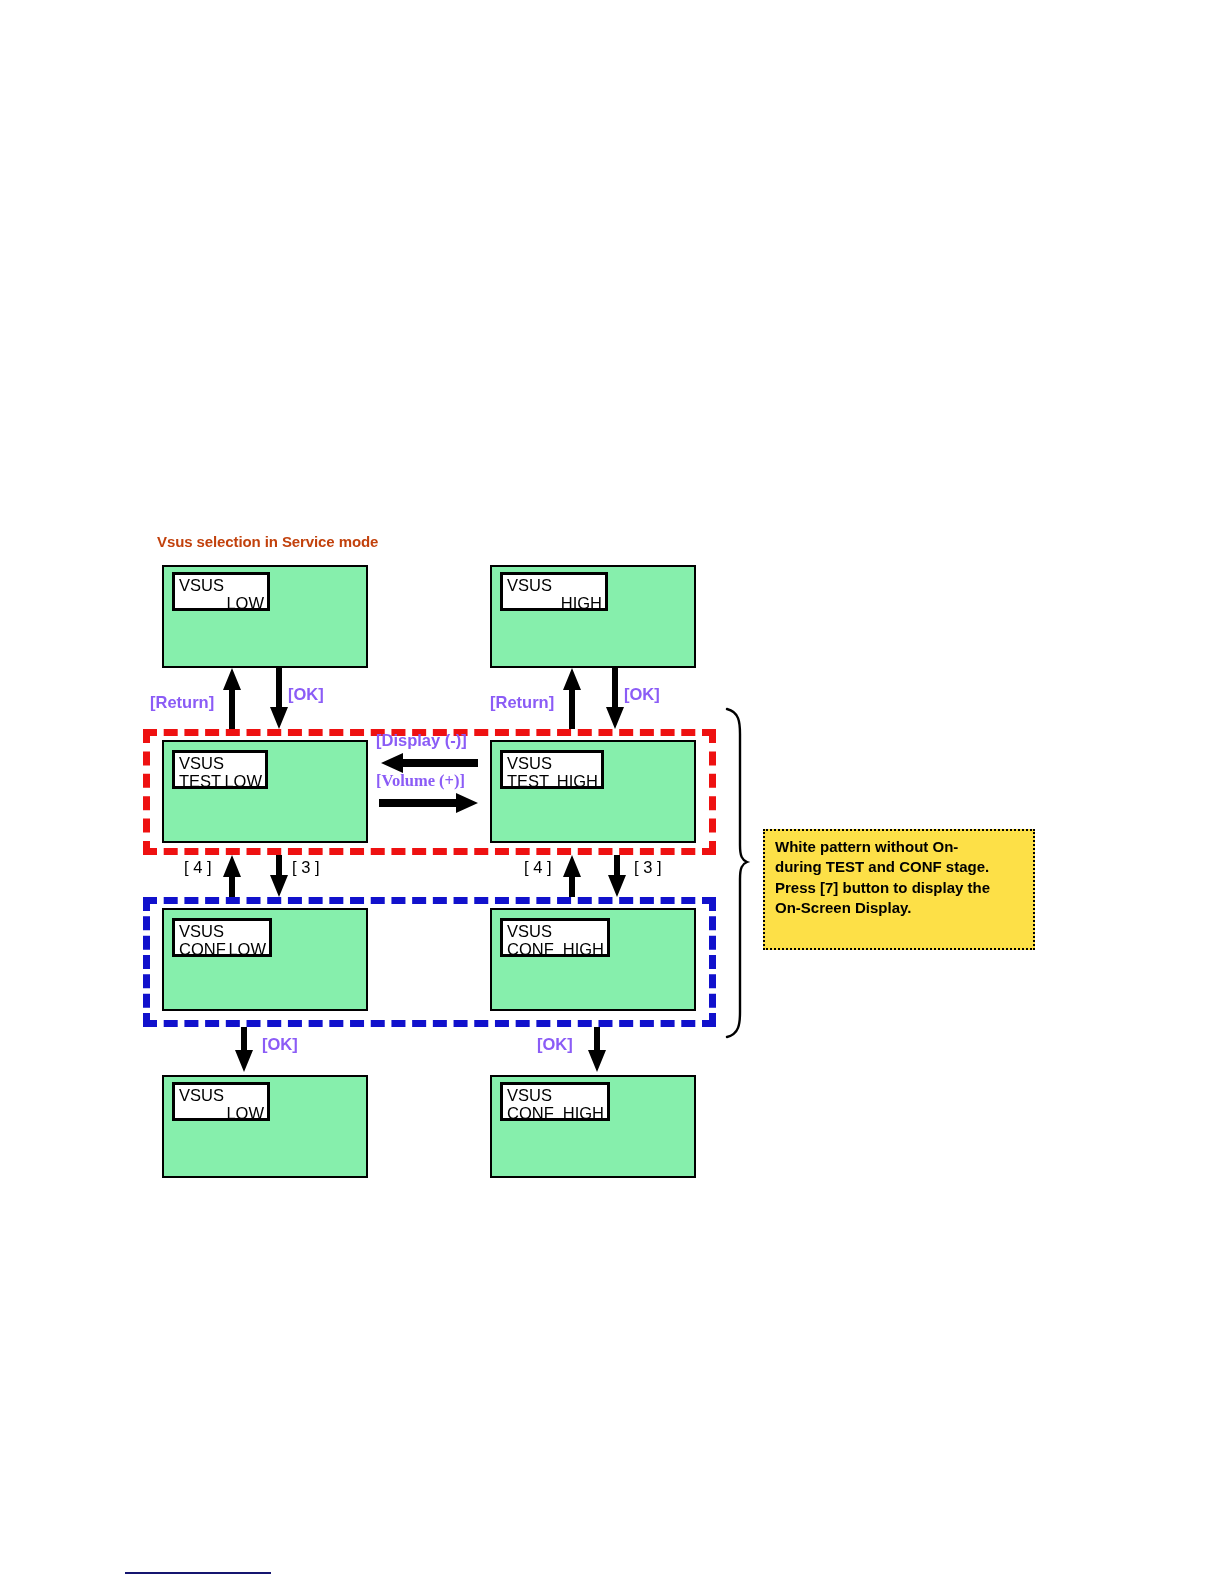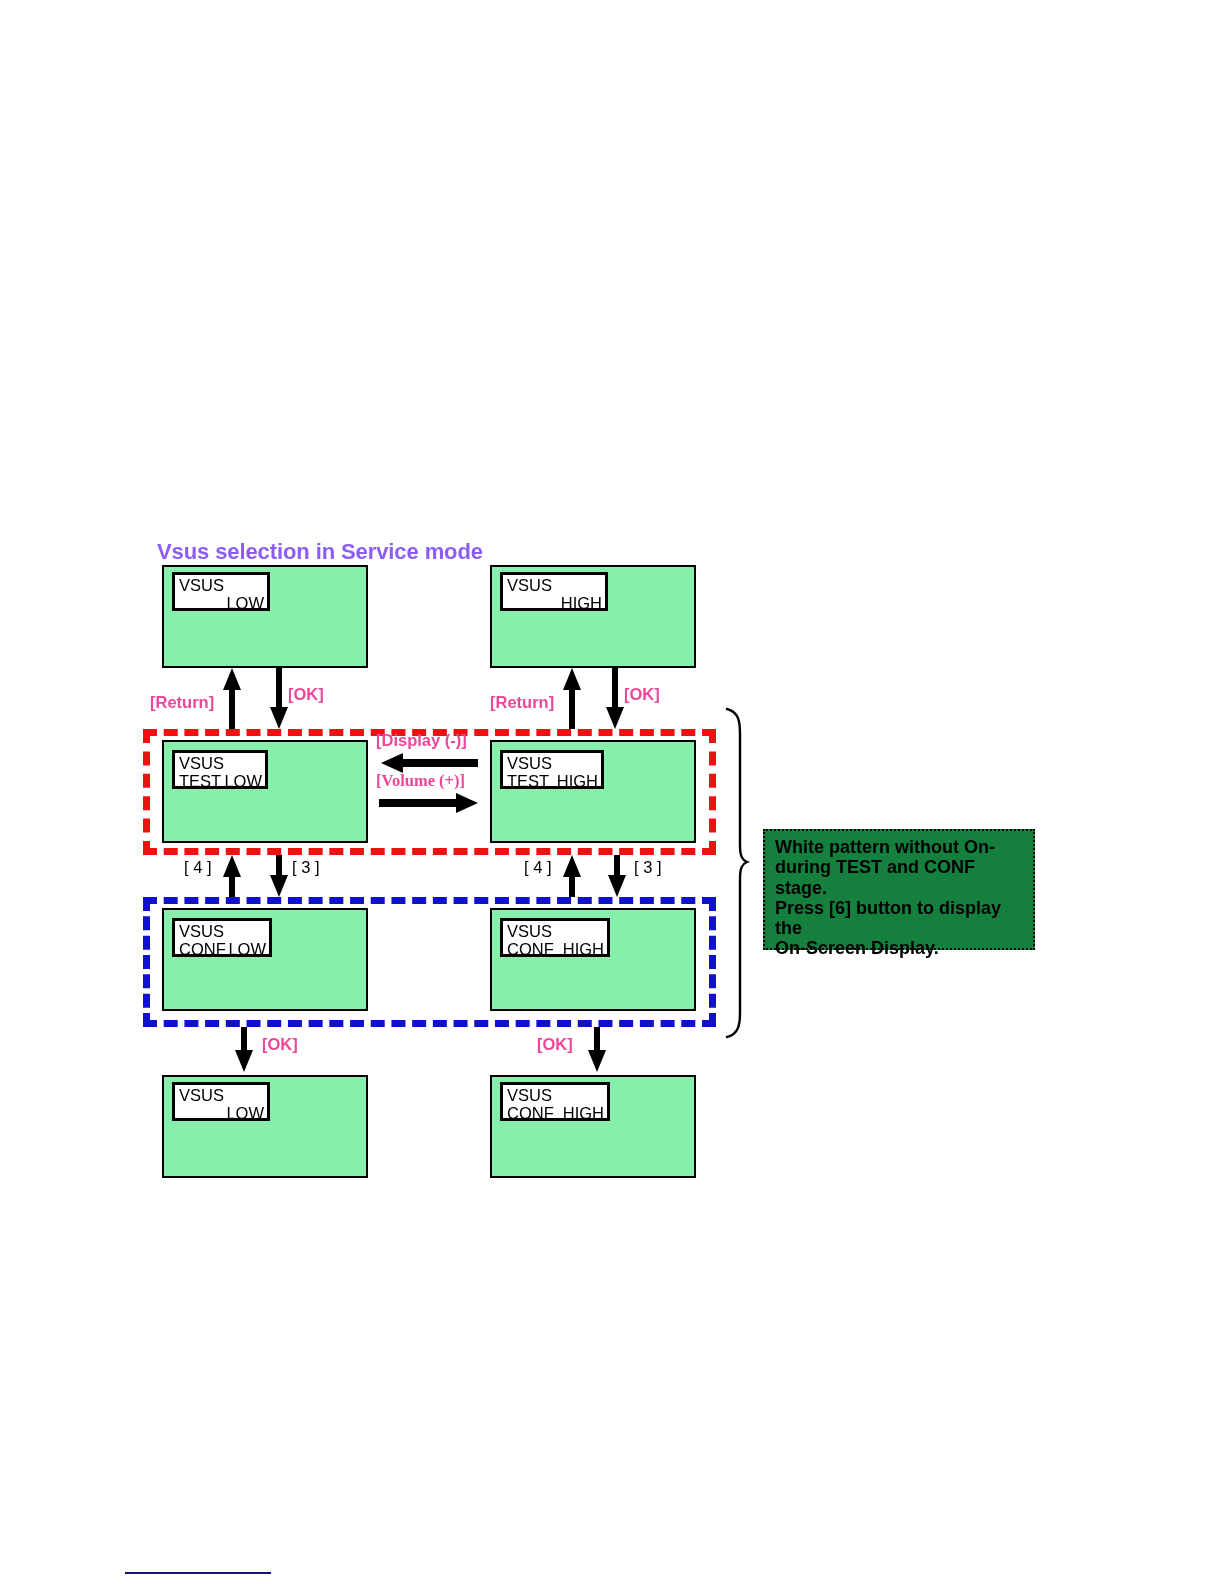--- a/index.html
+++ b/index.html
@@ -20,26 +20,25 @@
     width: 1224px;
     height: 1584px;
     overflow: hidden;
   }
 
   
   .diagram-title {
     position: absolute;
     left: 157px;
     top: 533px;
-    font-size: 22px;
+    font-size: 15px;
     font-weight: bold;
-    color: #8b5cf6;
+    color: #c2410c;
     letter-spacing: -0.1px;
     white-space: nowrap;
-    margin-top: 6px;
   }
 
   
   .screen {
     position: absolute;
     box-sizing: border-box;
     border: 2.2px solid #000;
     background: #86efac;
   }
   
@@ -79,34 +78,34 @@
   }
   .group-blue {
     border: 7px dashed #1111cc;
   }
 
   
   .note-box {
     position: absolute;
     box-sizing: border-box;
     border: 2.6px dotted #000;
-    background: #15803d;
+    background: #fde047;
     padding: 6px 9px 5px 10px;
-    font-size: 18px;
+    font-size: 15px;
     font-weight: bold;
     line-height: 20.3px;
     color: #000;
   }
 
   
   .alabel {
     position: absolute;
     font-size: 16.5px;
     font-weight: bold;
-    color: #ec4899;
+    color: #8b5cf6;
     white-space: nowrap;
   }
   .alabel-plain {
     position: absolute;
     font-size: 16.5px;
     font-weight: normal;
     color: #000;
     white-space: nowrap;
   }
 
@@ -308,19 +307,19 @@
 
   <div class="alabel-plain" style="left:524px; top:858px;">[ 4 ]</div>
   <div class="alabel-plain" style="left:634px; top:858px;">[ 3 ]</div>
 
   <div class="alabel" style="left:262px; top:1035px;">[OK]</div>
   <div class="alabel" style="left:537px; top:1035px;">[OK]</div>
 
   <div class="note-box" style="left:763px; top:829px; width:272px; height:121px;">
     <div>White pattern without On-</div>
     <div>during TEST and CONF stage.</div>
-    <div>Press [6] button to display the</div>
+    <div>Press [7] button to display the</div>
     <div>On-Screen Display.</div>
   </div>
 
   <div class="footer-rule"></div>
 
 </div>
 
 </body></html>

